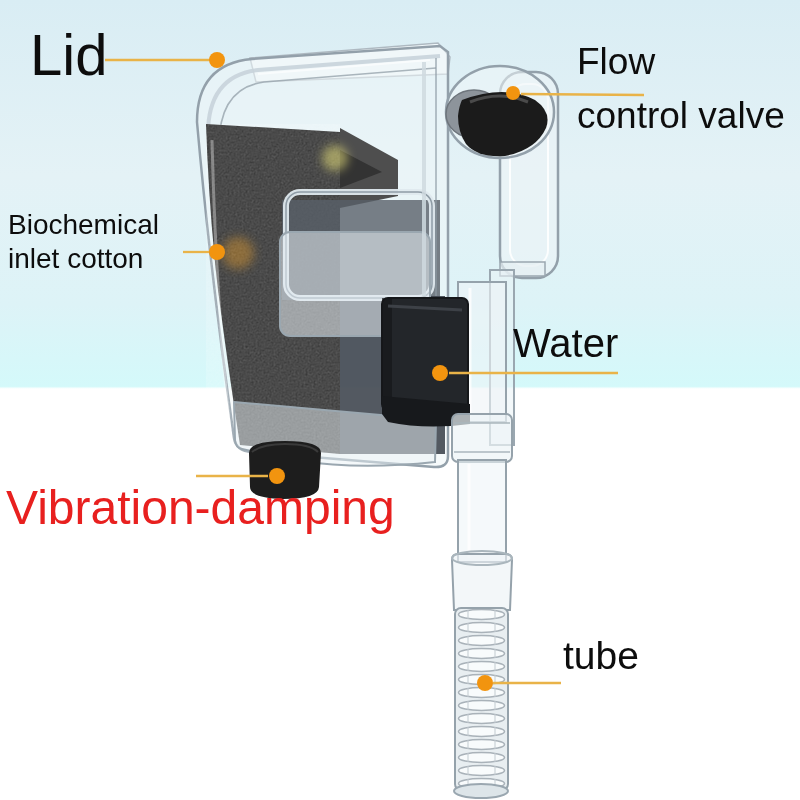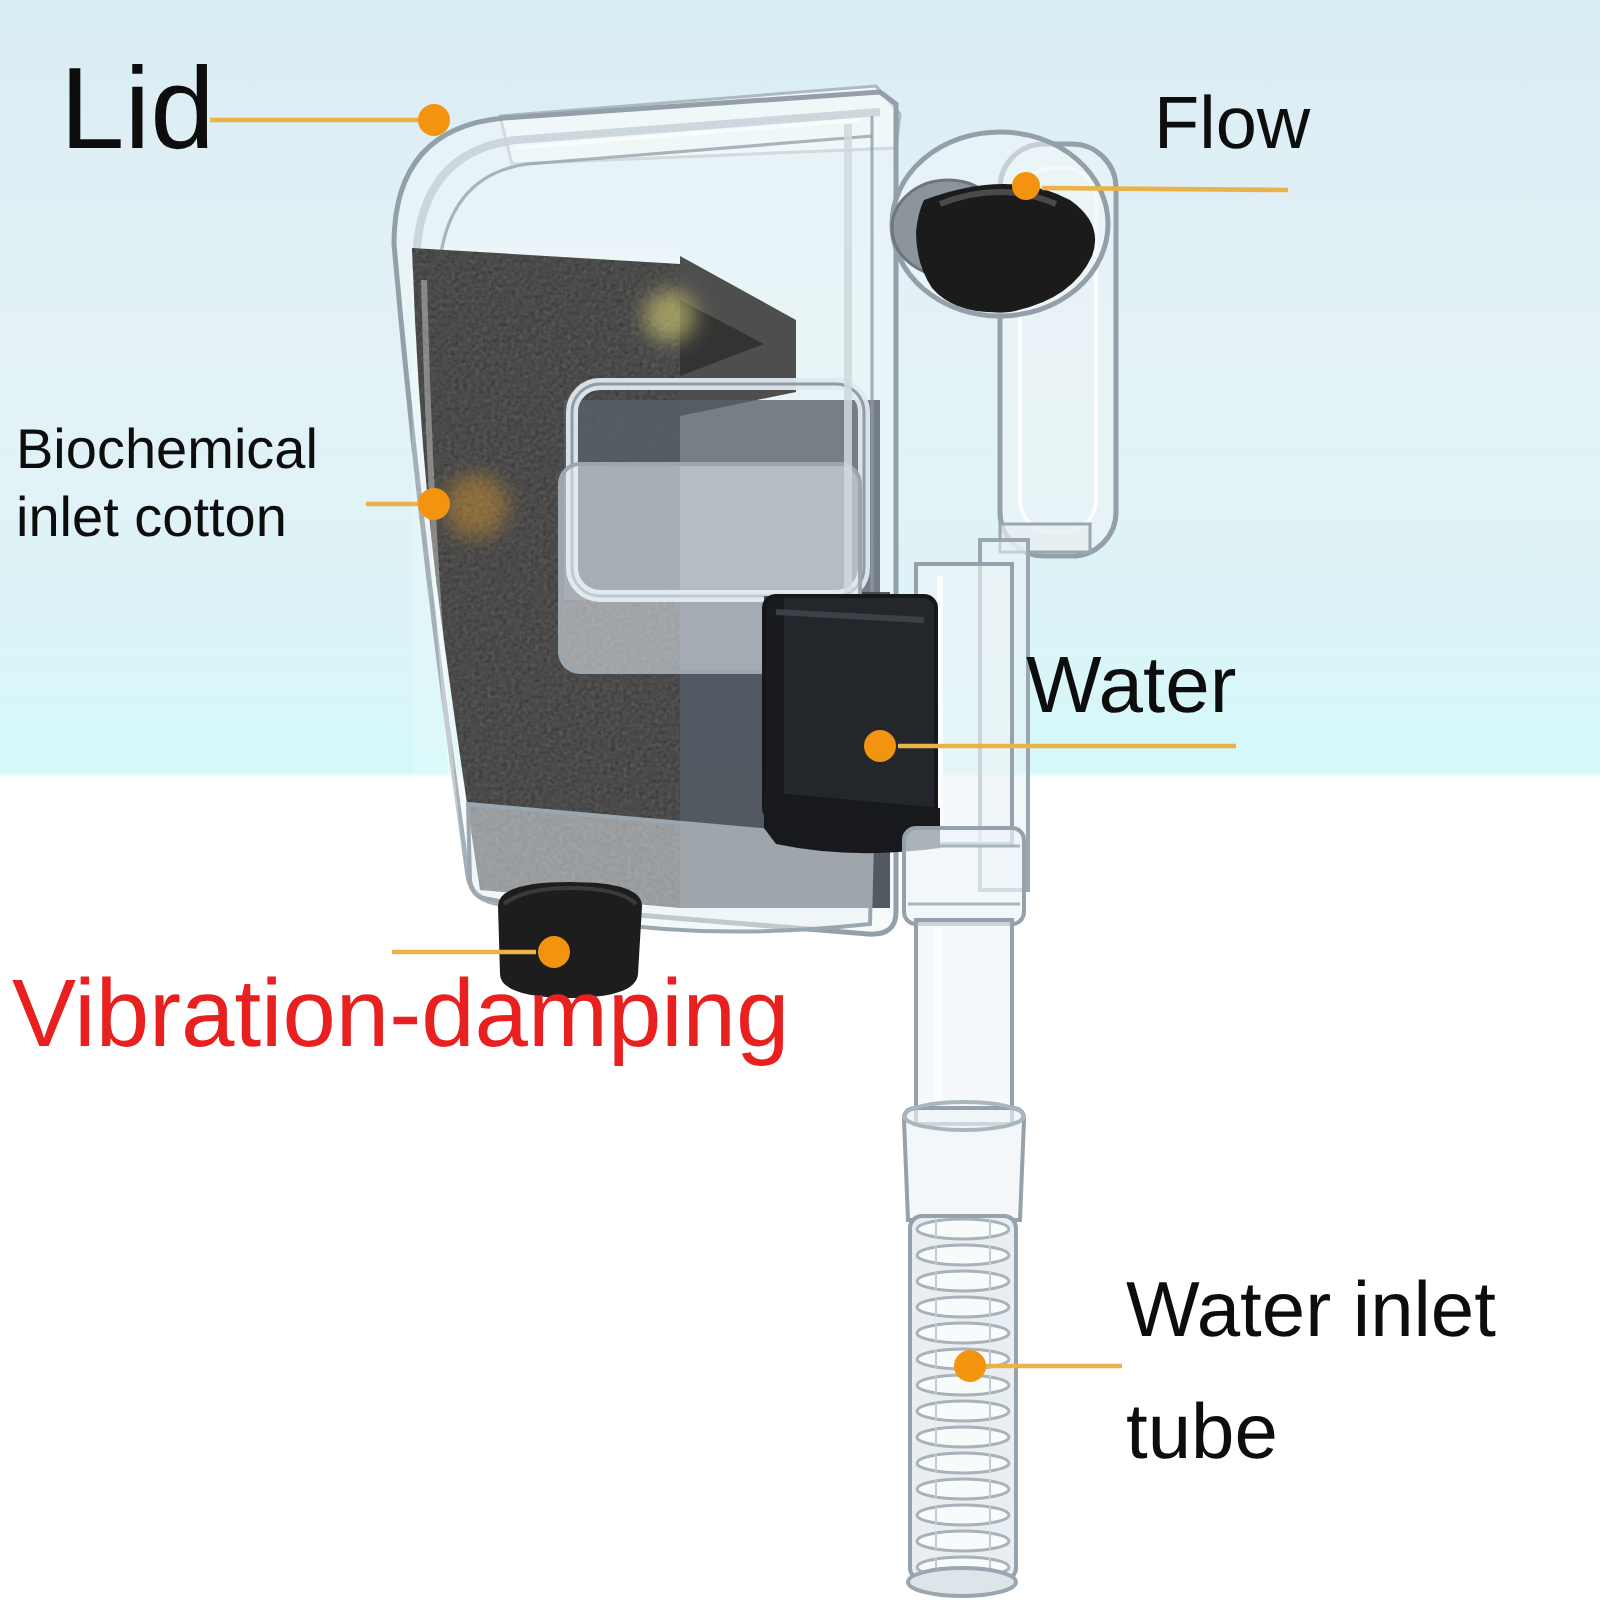--- a/index.html
+++ b/index.html
@@ -141,33 +141,33 @@
       <circle cx="440" cy="373" r="8"></circle>
       <circle cx="277" cy="476" r="8"></circle>
       <circle cx="485" cy="683" r="8"></circle>
     </g>
   </svg>
 
   <div class="label" id="lbl-lid">Lid</div>
 
   <div class="label" id="lbl-flow">
     <div>Flow</div>
+    <div>control valve</div>
   </div>
 
   <div class="label" id="lbl-bio">
     <div>Biochemical</div>
     <div>inlet cotton</div>
   </div>
 
   <div class="label" id="lbl-pump">
     <div>Water</div>
   </div>
 
   <div class="label" id="lbl-vib">
     <div>Vibration-damping</div>
   </div>
 
   <div class="label" id="lbl-inlet">
-    <div>Water inlet</div>
     <div>tube</div>
   </div>
 
 </div>
 
 </body></html>

